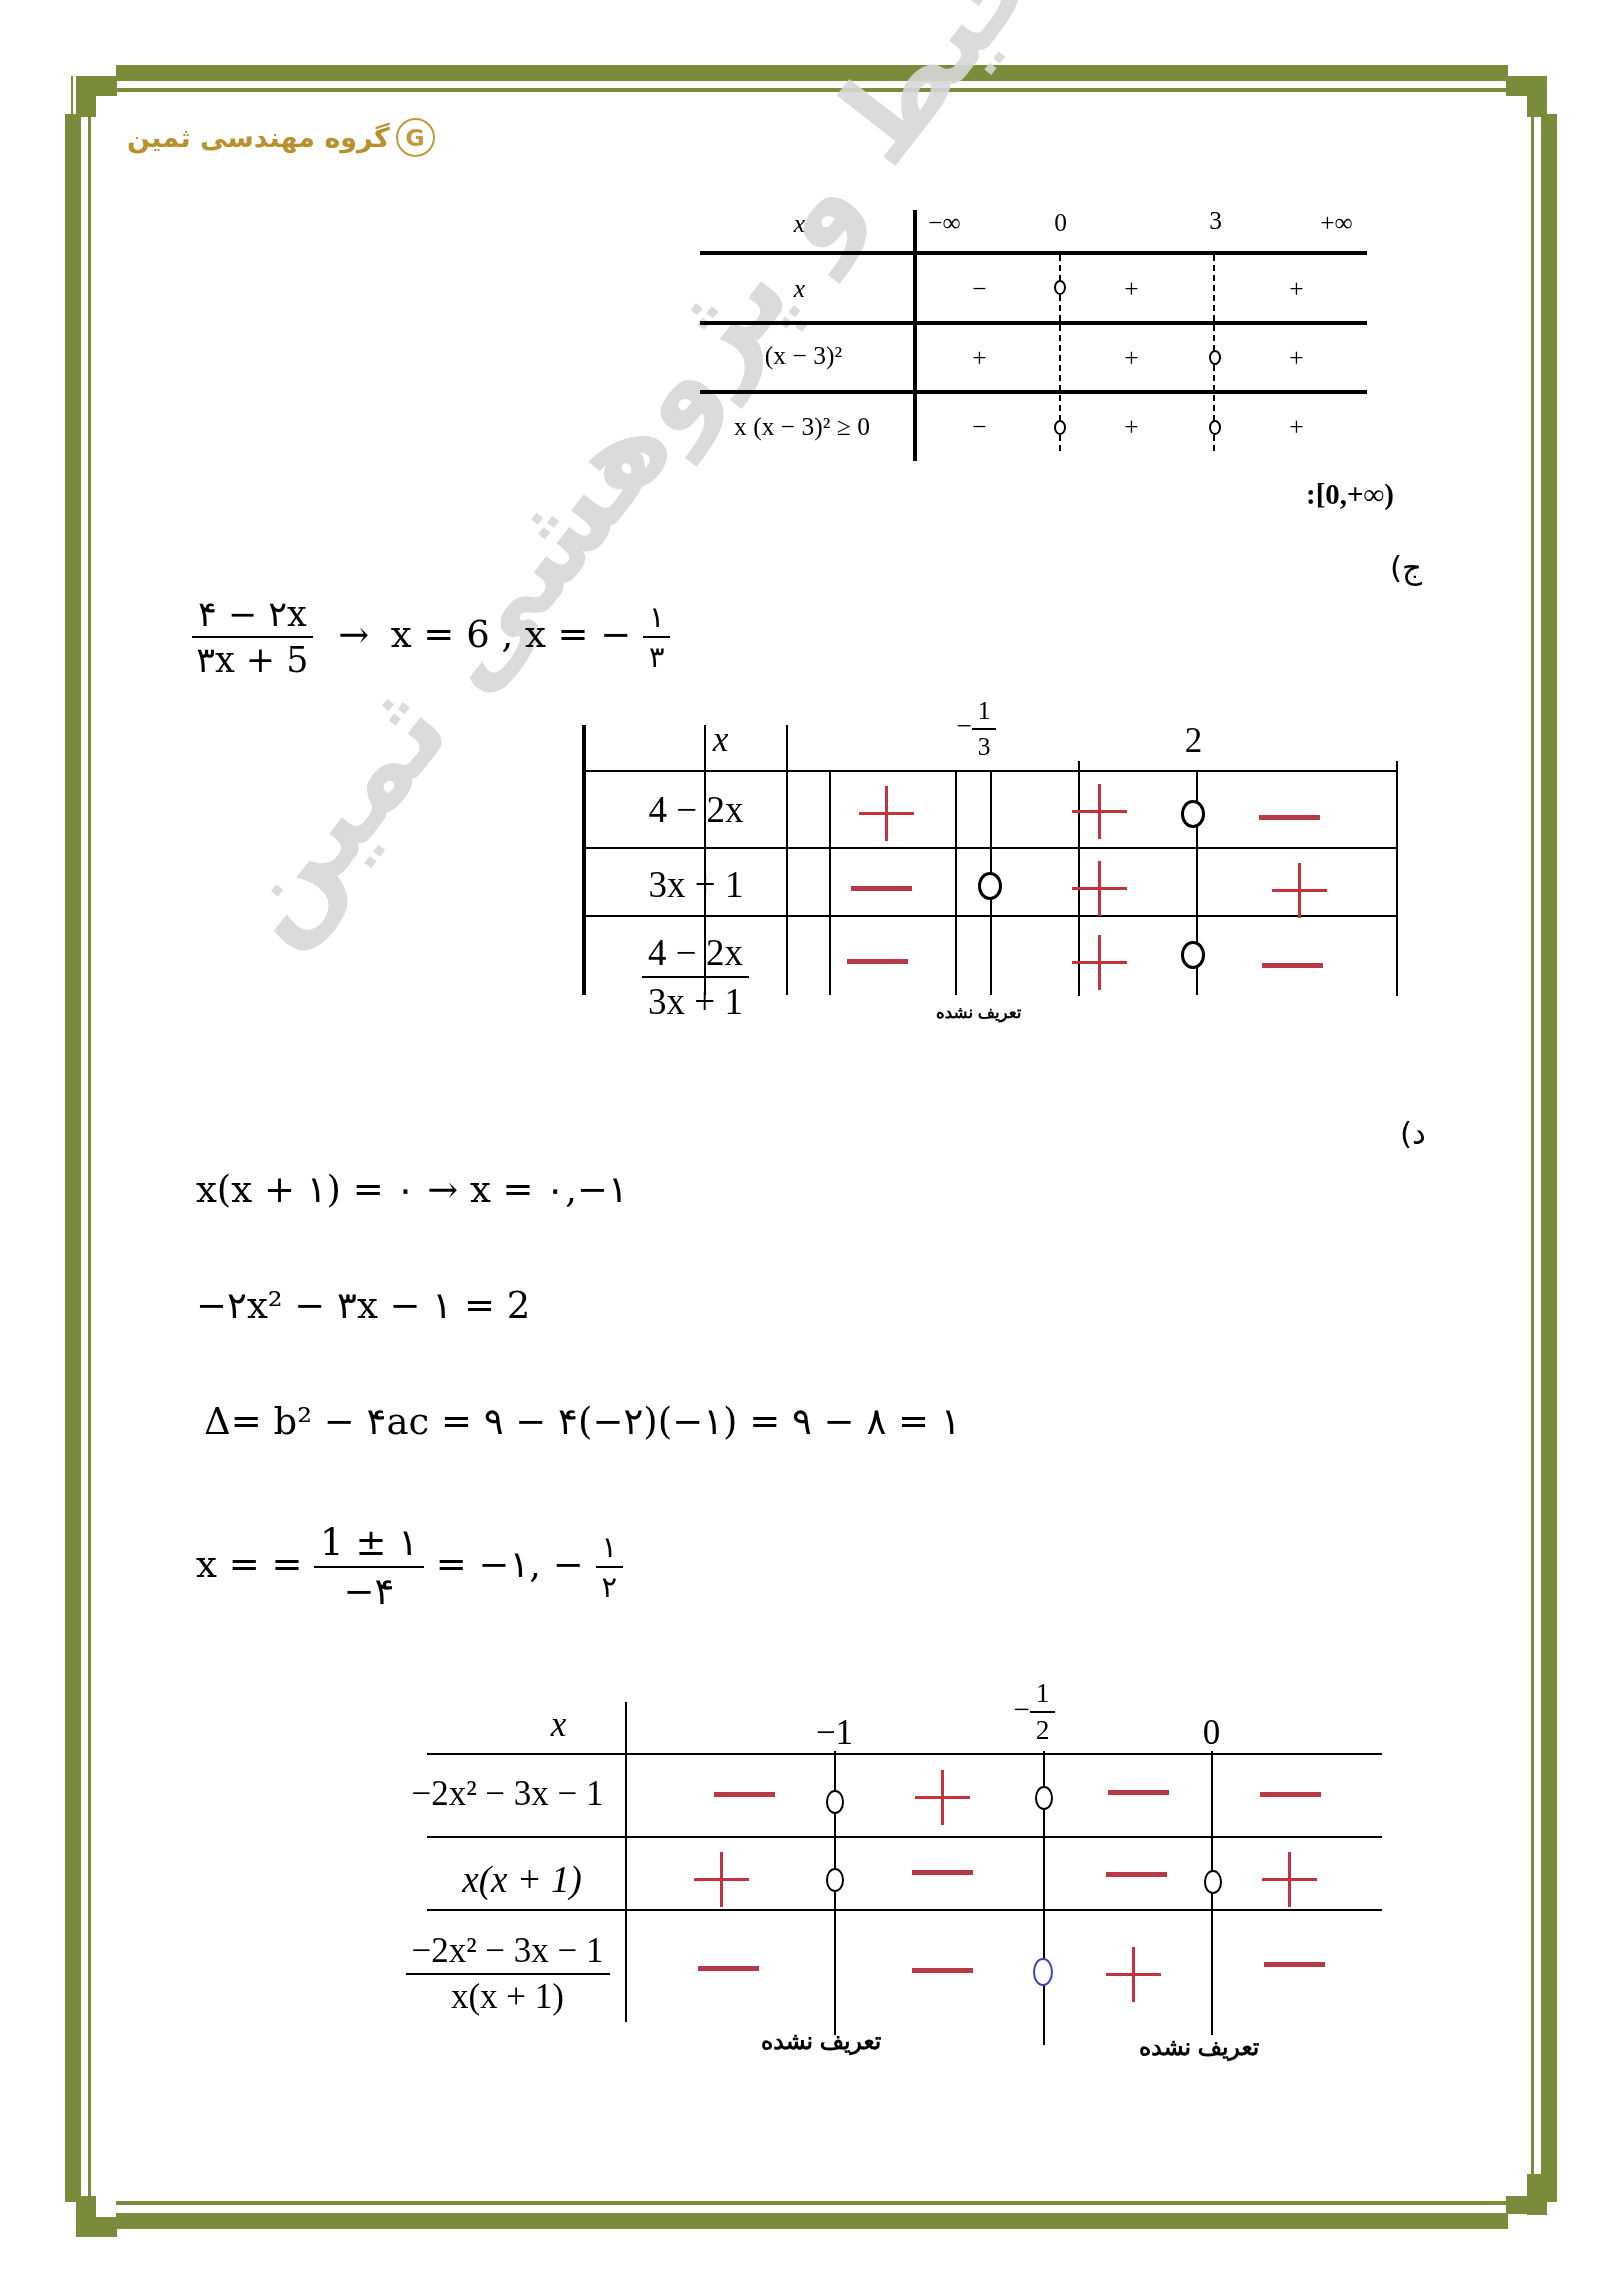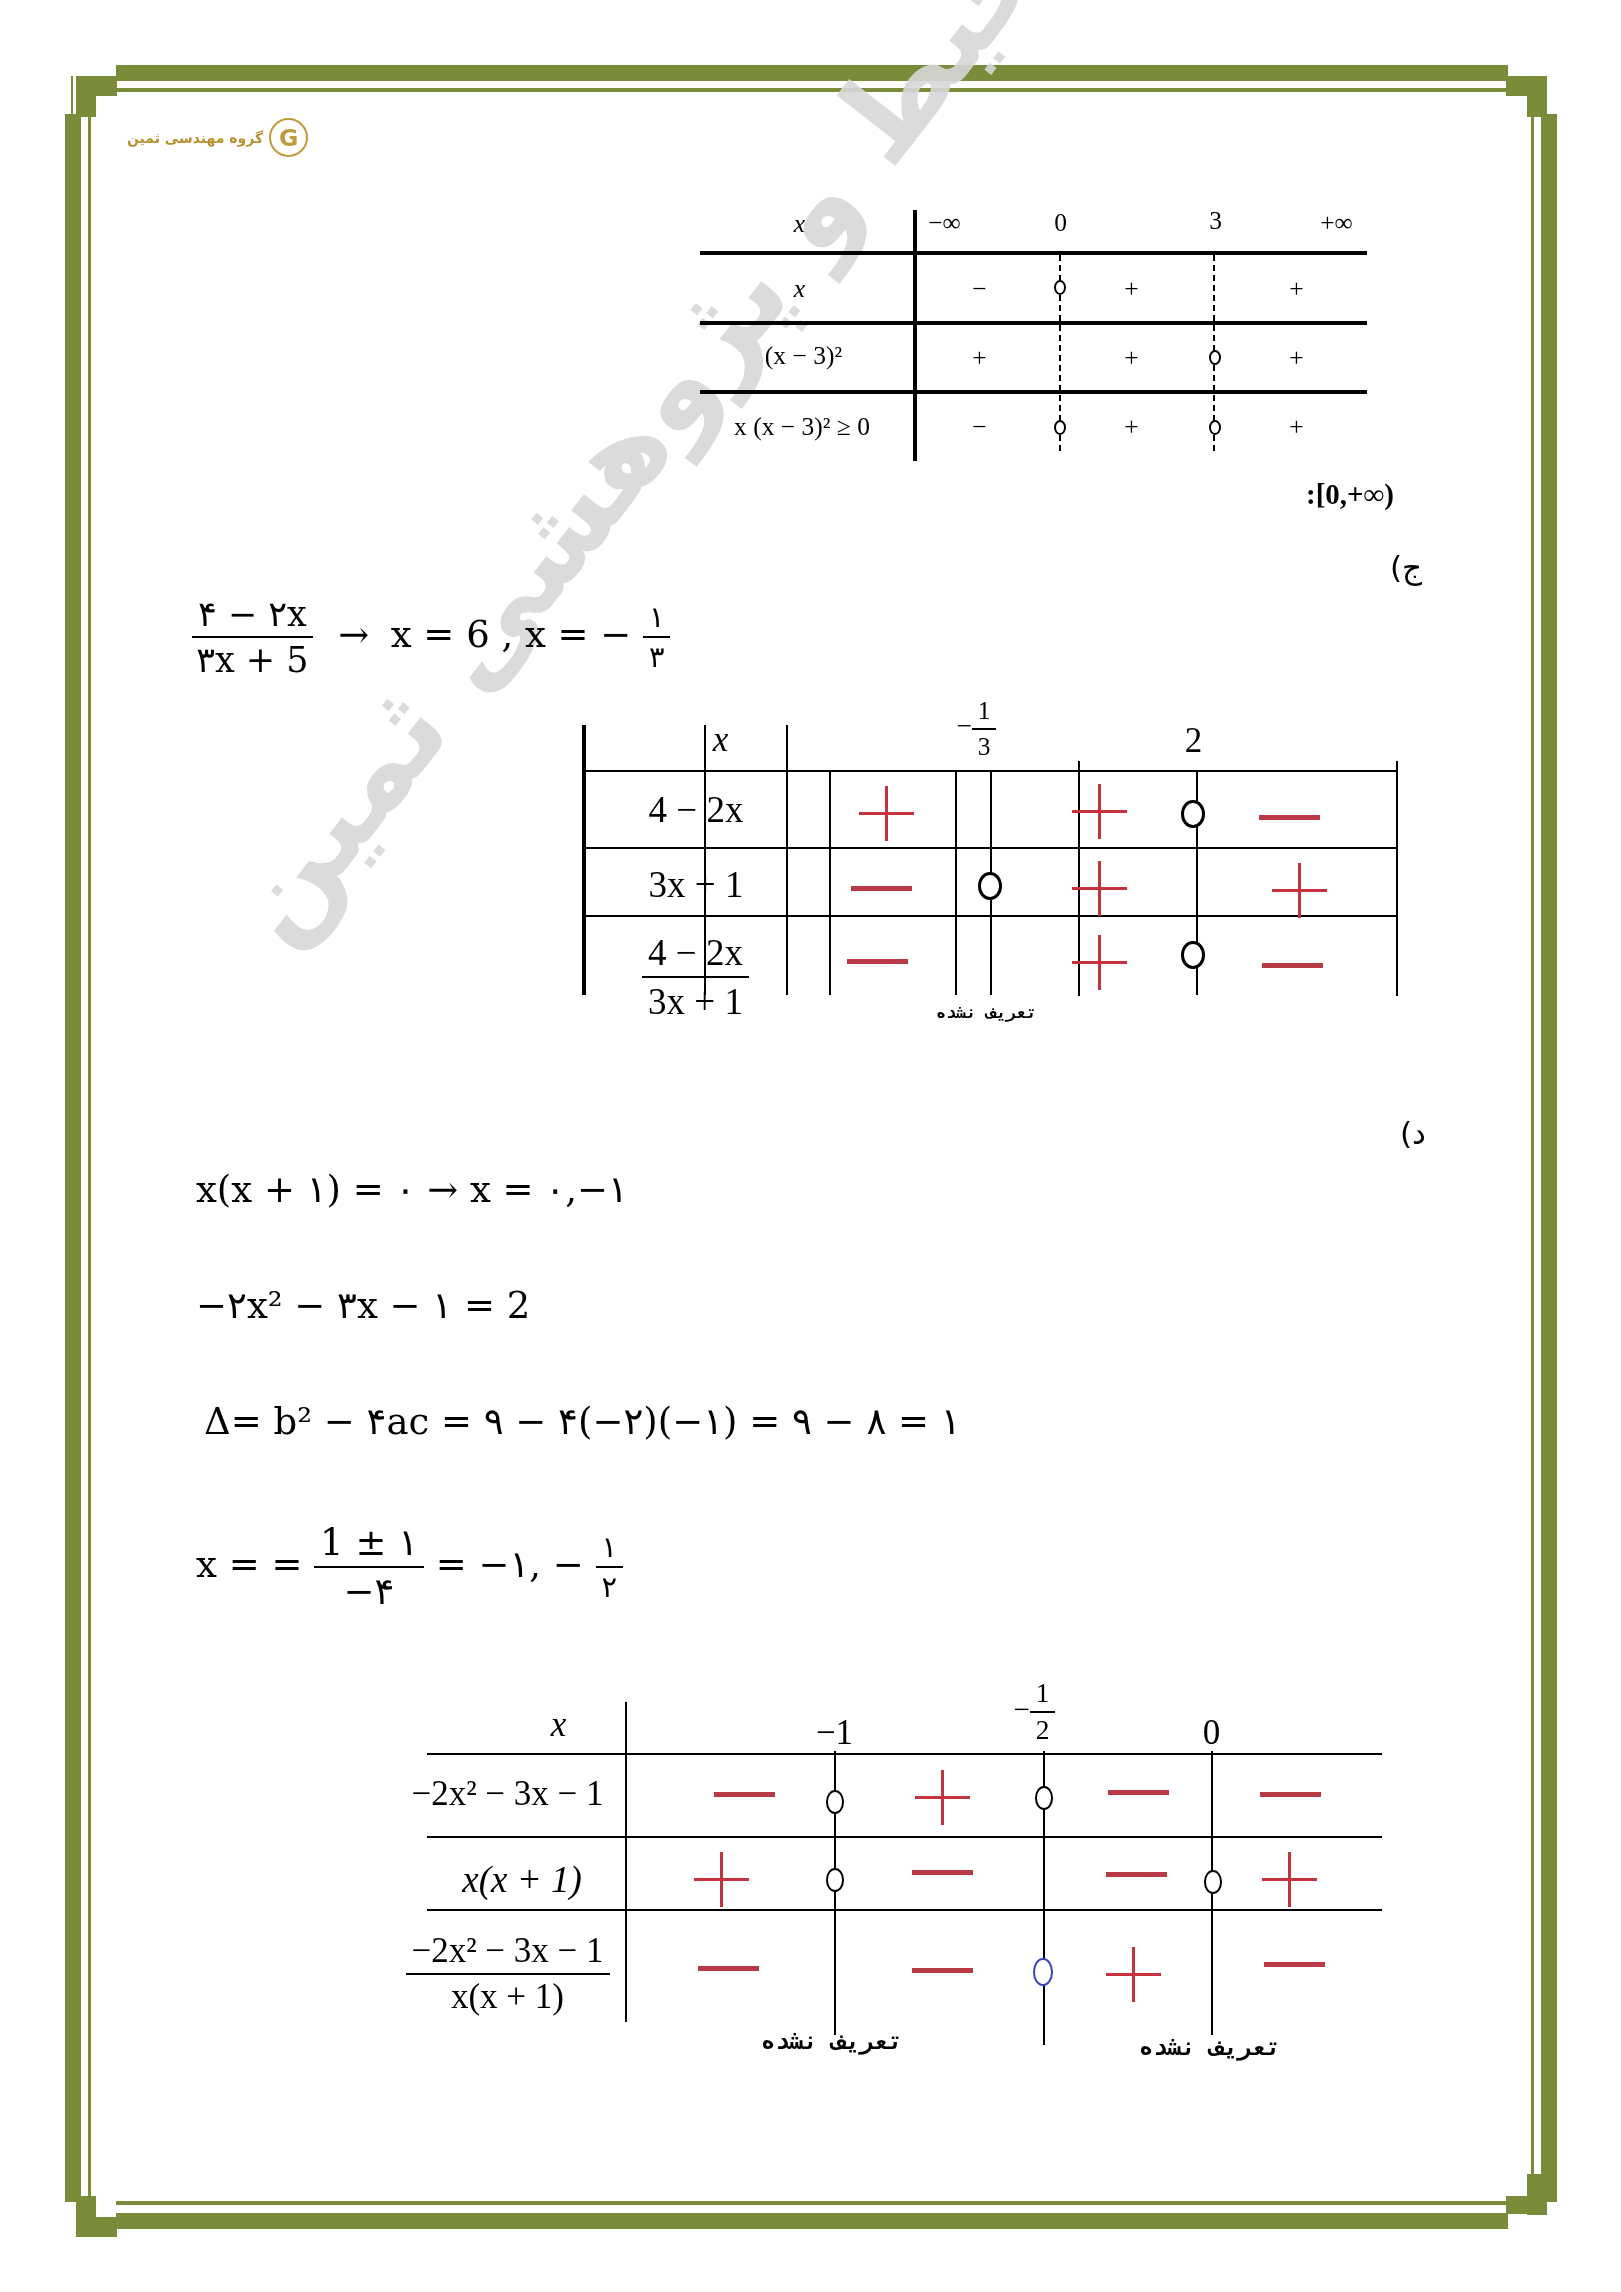--- a/index.html
+++ b/index.html
@@ -7,21 +7,21 @@
          font-family:"Liberation Serif","DejaVu Serif",serif; color:#000; }
   .abs { position:absolute; }
   
   .frame-thick { position:absolute; background:#7a8c3a; }
   .frame-thin  { position:absolute; background:#7a8c3a; }
   
   .logo { left:127px; top:118px; display:flex; align-items:center; gap:5.9px; direction:rtl; }
   .logo-circle { width:35px; height:35px; border-radius:50%; border:2.9px solid #c09a3c; display:flex;
                  align-items:center; justify-content:center; color:#c09a3c; font-weight:bold; font-size:23.5px;
                  font-family:"DejaVu Sans",sans-serif; }
-  .logo-text { color:#b8902e; font-family:"DejaVu Sans",sans-serif; font-weight:bold; font-size:14px; }
+  .logo-text { color:#b8902e; font-family:"DejaVu Sans",sans-serif; font-weight:bold; font-size:27px; }
   
   .watermark { left:196px; top:882px; transform:rotate(-52deg); transform-origin:left top;
                color:#d8d8d8; font-size:118px; font-family:"DejaVu Sans",sans-serif; font-weight:bold;
                white-space:nowrap; direction:rtl; opacity:0.9; }
   
   .cell { position:absolute; text-align:center; }
   .hline { position:absolute; background:#000; }
   .vline { position:absolute; background:#000; }
   .dash  { position:absolute; border-left:2px dashed #000; width:0; }
   .sign-small { font-size:25.5px; font-family:"Liberation Serif",serif; }
@@ -31,21 +31,21 @@
   .zero-blue { position:absolute; width:15.7px; height:23.5px; border:2.9px solid #3a43b8; border-radius:50%; background:#fff; }
   .plus-red { position:absolute; width:55px; height:55px; }
   .plus-red::before { content:""; position:absolute; left:0; top:25.5px; width:55px; height:3.9px; background:#c4323d; }
   .plus-red::after  { content:""; position:absolute; left:25.5px; top:0; width:3.9px; height:55px; background:#c4323d; }
   .minus-red { position:absolute; width:61px; height:4.9px; background:#b83a47; }
   .math { font-family:"Liberation Serif","DejaVu Serif",serif; font-style:italic; }
   .expr { position:absolute; font-size:37px; white-space:nowrap; font-family:"DejaVu Serif",serif; }
   .frac { display:inline-flex; flex-direction:column; align-items:center; vertical-align:middle; }
   .frac .num { border-bottom:2.9px solid #000; padding:0 5.9px 2px; }
   .frac .den { padding-top:2px; }
-  .label-undef { position:absolute; font-family:Liberation Mono, monospace; font-weight:bold; direction:rtl; white-space:nowrap; }
+  .label-undef { position:absolute; font-family:Liberation Sans, sans-serif; font-weight:bold; direction:rtl; white-space:nowrap; }
   .part-label { position:absolute; font-size:31px; font-family:"DejaVu Sans",sans-serif; direction:rtl; }
   .tbl-text { font-family:"Liberation Serif",serif; font-size:37px; white-space:nowrap; }
 </style>
 </head>
 <body>
 
 <div>
 
   <div class="frame-thick" style="left:116px; top:65px; width:1392px; height:15.7px;"></div>
   <div class="frame-thin" style="left:116px; top:88px; width:1392px; height:3.9px;"></div>

